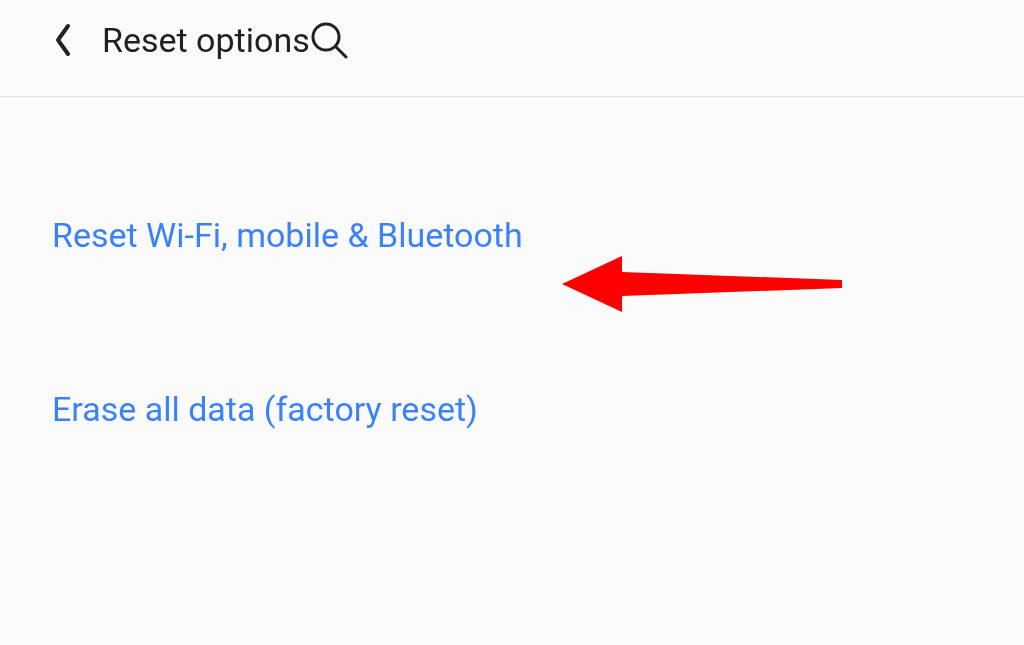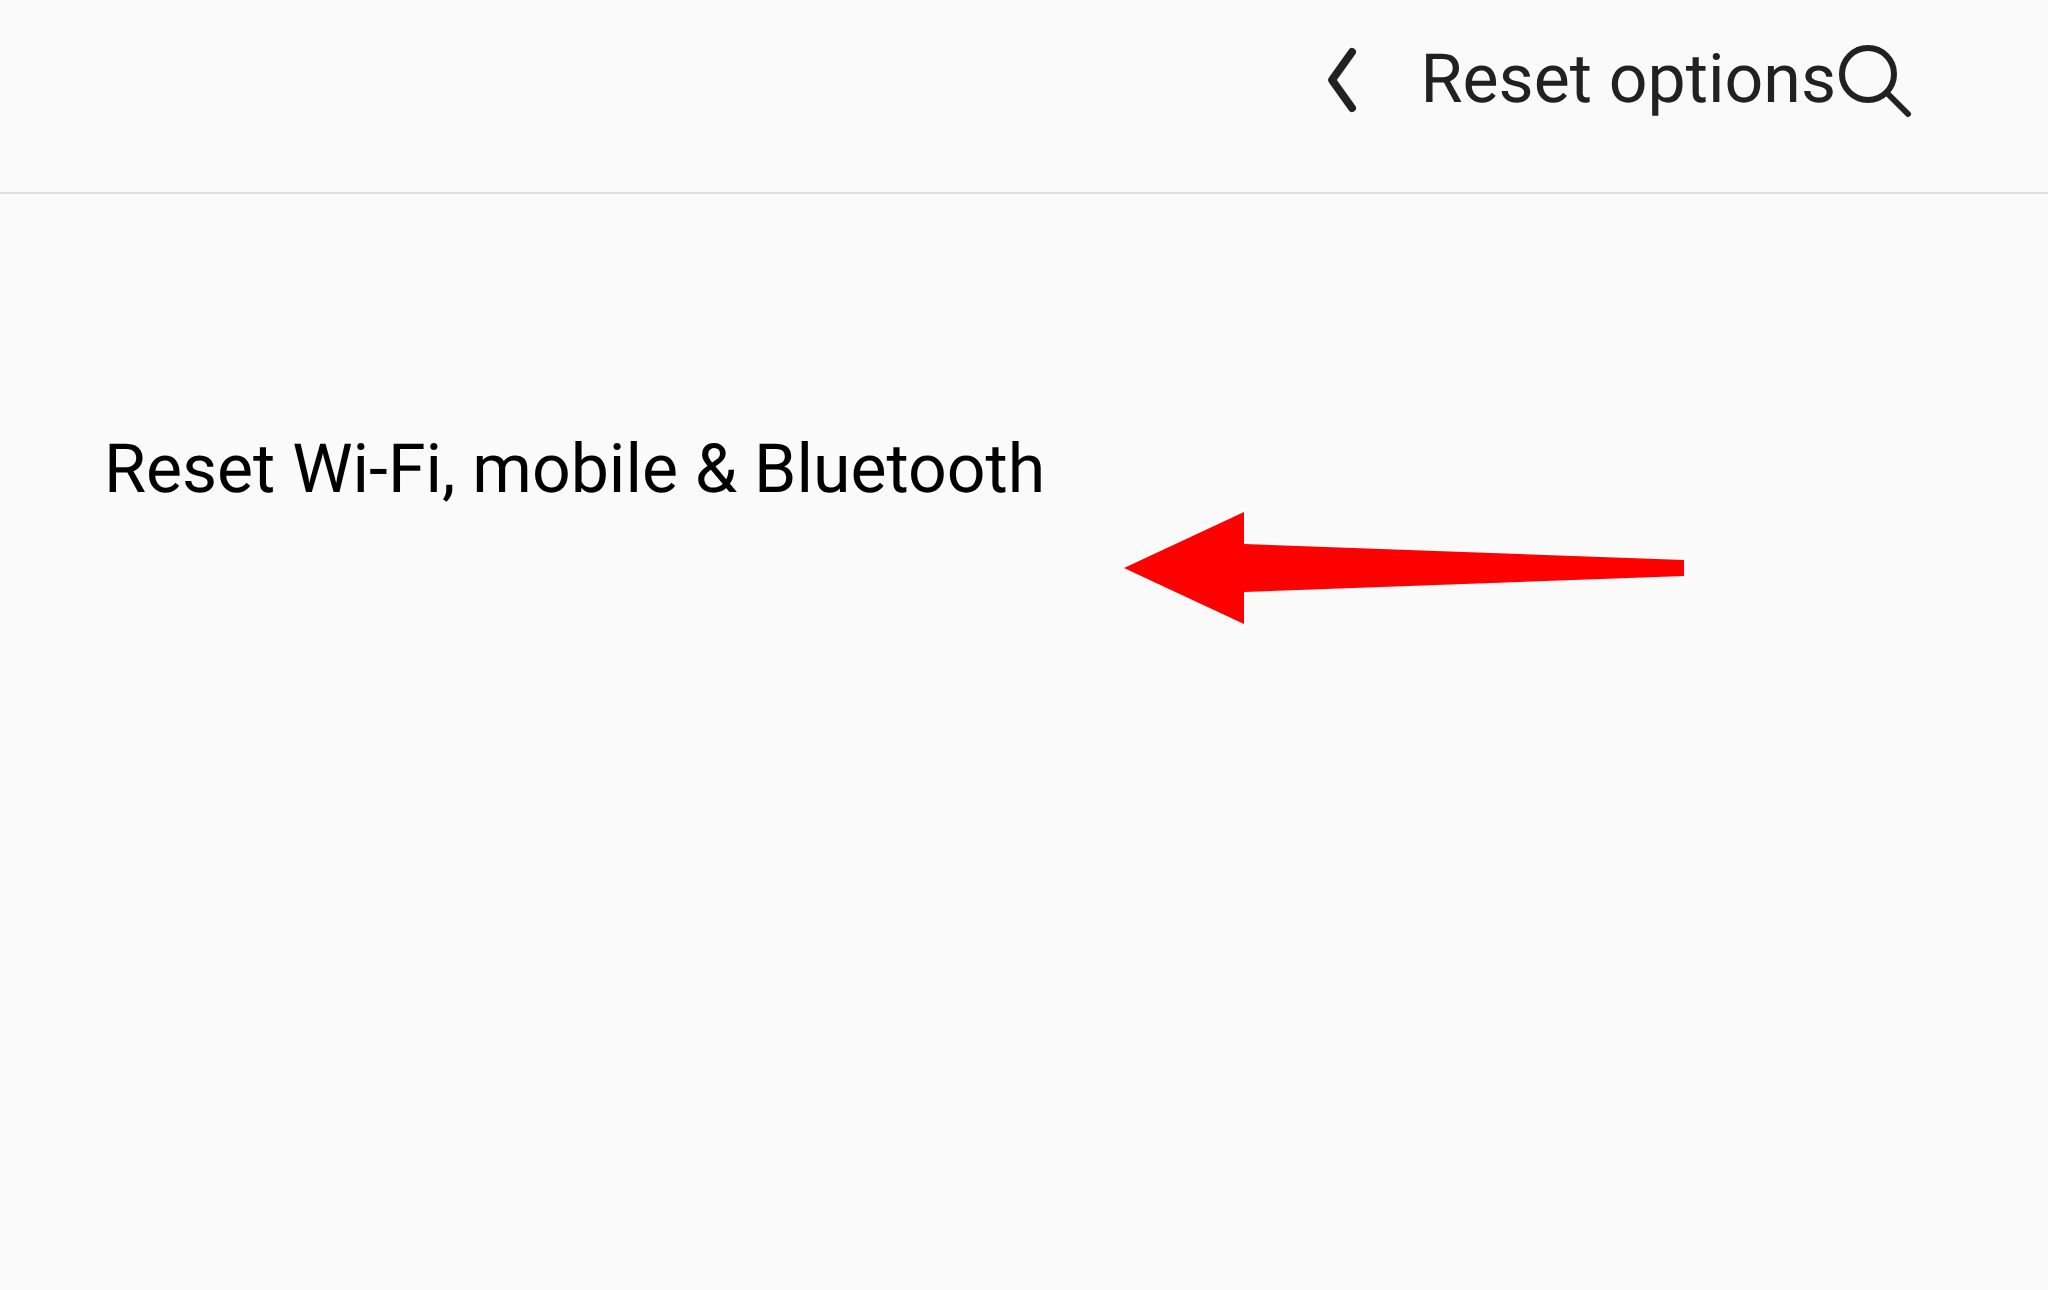--- a/index.html
+++ b/index.html
@@ -10,21 +10,21 @@
     body {
       font-family: -apple-system, BlinkMacSystemFont, 'Segoe UI', Roboto, sans-serif;
       background-color: #fafafa;
       width: 1024px;
       height: 645px;
       overflow: hidden;
     }
     .header {
       display: flex;
       align-items: center;
-      justify-content: flex-end;
+      justify-content: flex-start;
       padding: 20px 68px 36px 52px;
       border-bottom: 1px solid #e0e0e0;
     }
     .header-left {
       display: flex;
       align-items: center;
       gap: 28px;
     }
     .back-icon {
       width: 22px;
@@ -55,21 +55,21 @@
       width: 38px;
       height: 38px;
     }
     .content {
       padding-top: 100px;
     }
     .list-item {
       padding: 18px 52px;
       font-size: 34px;
       font-weight: 400;
-      color: #000000;
+      color: #3b82f6;
       cursor: pointer;
       margin-bottom: 98px;
       position: relative;
     }
     .list-item:last-child {
       margin-bottom: 0;
     }
     .arrow-annotation {
       position: absolute;
       left: 562px;
@@ -96,20 +96,23 @@
       <circle cx="16" cy="16" r="13"></circle>
       <line x1="26" y1="26" x2="36" y2="36"></line>
     </svg>
   </div>
 </div>
 
 <div class="content">
   <div class="list-item">
     <span>Reset Wi-Fi, mobile &amp; Bluetooth</span>
   </div>
+  <div class="list-item">
+    <span>Erase all data (factory reset)</span>
+  </div>
 </div>
 
 <svg class="arrow-annotation" viewBox="0 0 280 80">
   <defs>
     <linearGradient id="arrowGrad" x1="0%" y1="0%" x2="100%" y2="0%">
       <stop offset="0%" stop-color="#ff0000"></stop>
       <stop offset="100%" stop-color="#ff0000"></stop>
     </linearGradient>
   </defs>
   <polygon points="0,40 60,12 60,28 280,36 280,44 60,52 60,68" fill="#ff0000"></polygon>

